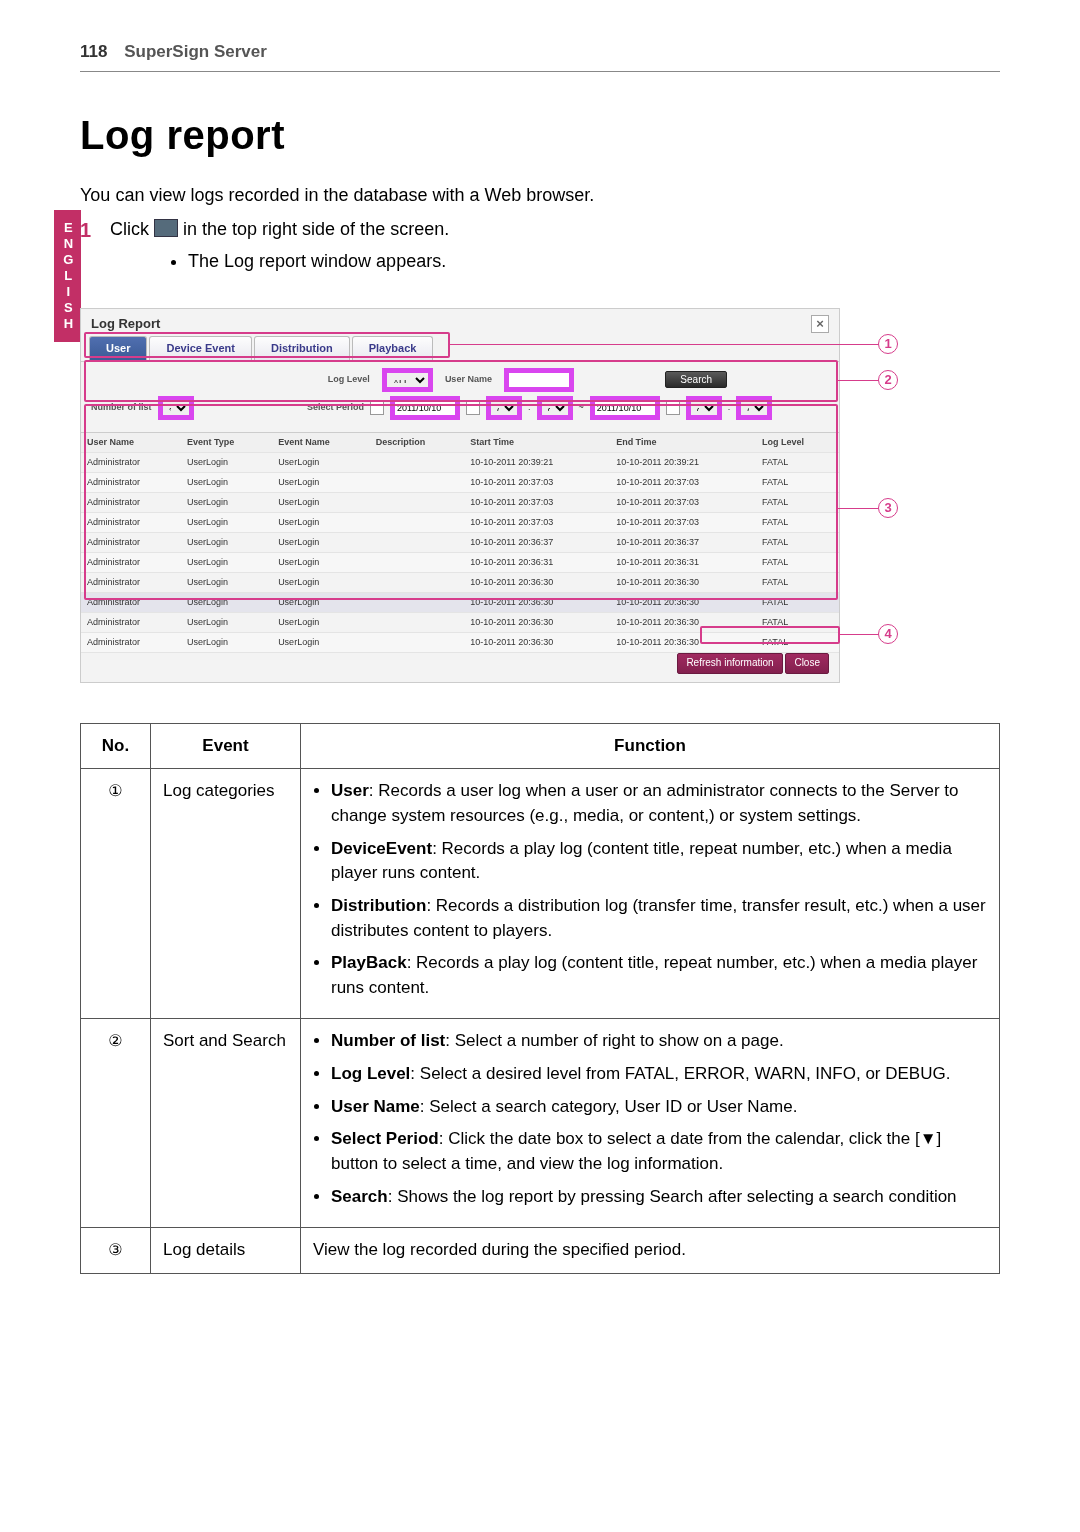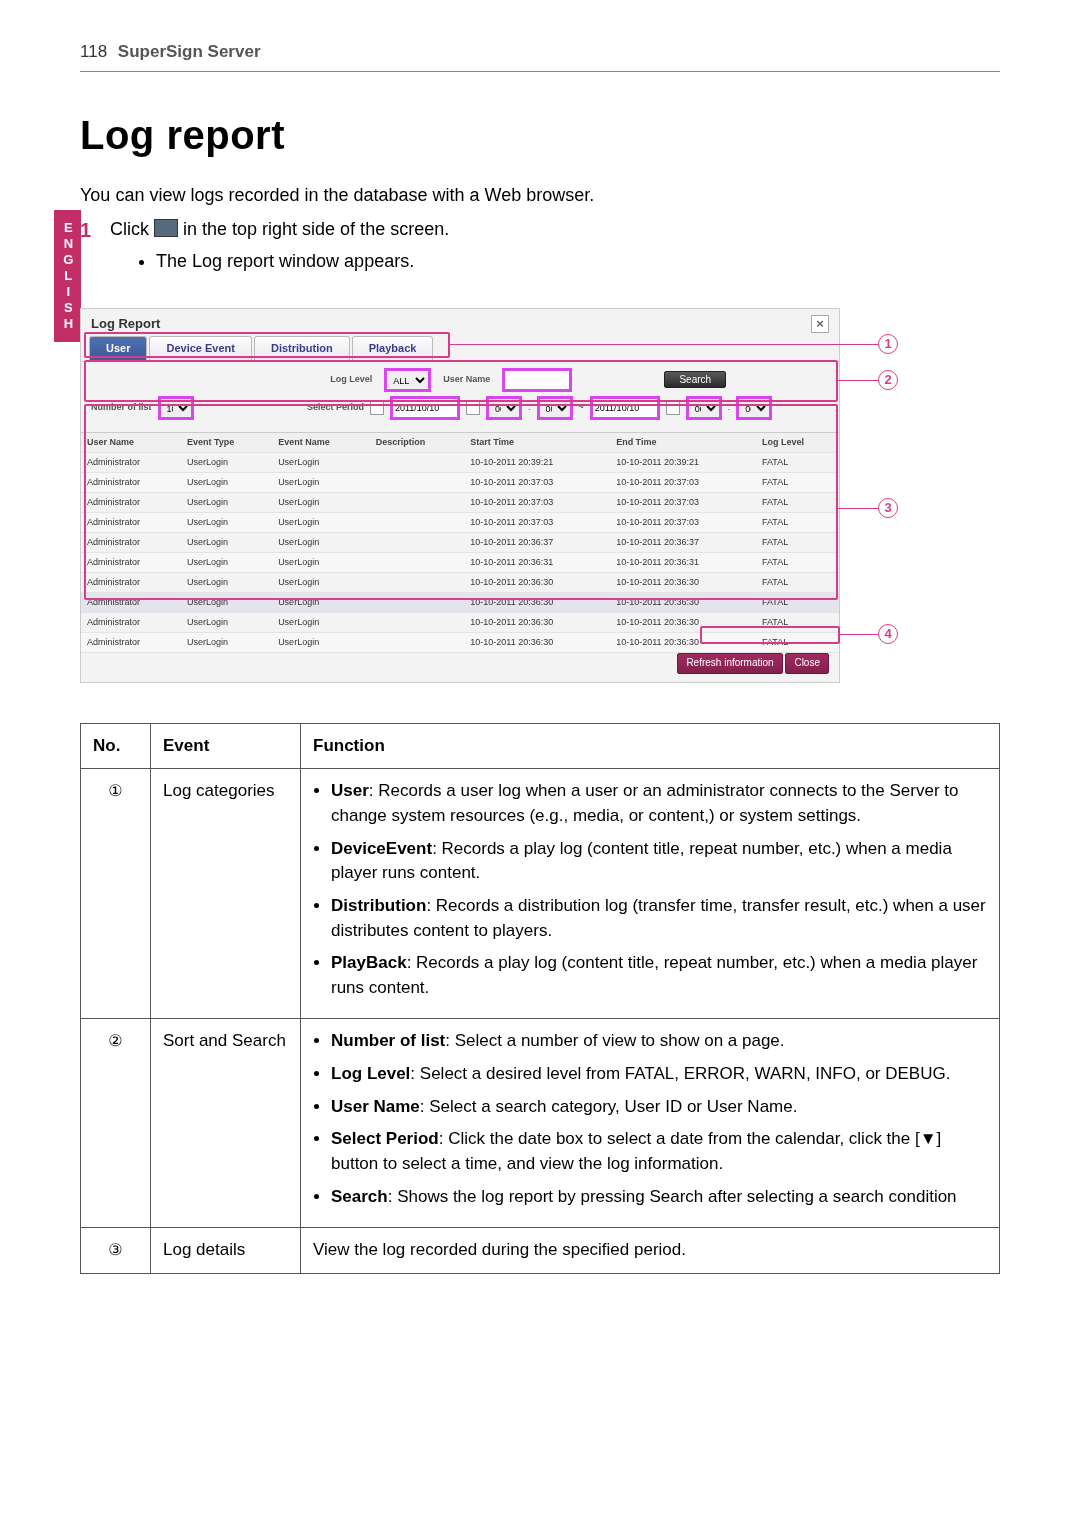--- a/index.html
+++ b/index.html
@@ -11,21 +11,21 @@
     width: 1080px;
     padding: 40px 80px 40px 80px;
     font-size: 18px;
     line-height: 1.45;
   }
   .top-header {
     font-size: 17px;
     color: #333;
     margin-bottom: 34px;
   }
-  .top-header .pg { margin-right: 6px; }
+  .top-header .pg { margin-right: 12px; font-weight: bold; }
   .top-header .title { font-weight: bold; color: #555; }
   hr.toprule { border: none; border-top: 1px solid #888; margin: 6px 0 0 0; }
 
   .lang-tab {
     position: absolute;
     left: 54px;
     top: 210px;
     background: #c22f66;
     color: #fff;
     font-size: 13px;
@@ -55,21 +55,21 @@
   .icon-inline {
     display: inline-block;
     width: 24px; height: 18px;
     background: #556b7b;
     border: 1px solid #334;
     vertical-align: middle;
     position: relative;
     top: -2px;
   }
   ul.sub { margin: 6px 0 0 30px; padding-left: 16px; }
-  ul.sub li { margin-bottom: 4px; }
+  ul.sub li { margin-bottom: 4px; margin-left: 32px; }
 
   
   .win-wrap { position: relative; margin: 30px 0 40px 0; }
   .win {
     background: #f3f3f3;
     border: 1px solid #ccc;
     padding: 0;
     font-size: 10px;
     color: #333;
     width: 760px;
@@ -101,21 +101,21 @@
   }
   .tab.active { background: linear-gradient(#506fb0,#3a5a95); color: #fff; }
   .filters {
     padding: 6px 10px 8px 10px;
     font-size: 9px;
     border-bottom: 1px solid #ccc;
   }
   .filters .row { display: flex; align-items: center; gap: 6px; margin-bottom: 4px; flex-wrap: wrap; }
   .filters label { font-weight: bold; color: #555; }
   .filters select, .filters input[type=text] {
-    font-size: 9px; height: 24px; border: 3px solid #d946ef; padding: 4px 2px;
+    font-size: 9px; height: 24px; border: 5px solid #d946ef; padding: 4px 2px;
   }
   .filters input[type=text] { width: 70px; }
   .btn-search {
     background: linear-gradient(#5a5a5a,#2a2a2a); color:#fff; border:1px solid #222;
     padding: 2px 14px; font-size: 10px; border-radius: 2px; cursor:pointer;
   }
   .period-box {
     font-size:9px;
   }
   .period-box input { width: 60px; }
@@ -159,21 +159,21 @@
     width: 100%;
     font-size: 17px;
     line-height: 1.45;
   }
   table.desc th, table.desc td {
     border: 1px solid #555;
     padding: 10px 12px;
     text-align: left;
     vertical-align: top;
   }
-  table.desc th { background: #fff; font-weight: bold; }
+  table.desc th { background: #fff; font-weight: bold; text-align: center; }
   .circnum {
     display: inline-block;
     font-size: 16px;
   }
   table.desc ul { margin: 0; padding-left: 18px; }
   table.desc li { margin-bottom: 8px; }
 </style>
 </head>
 <body>
 
@@ -391,21 +391,21 @@
           <li><strong>Distribution</strong><span>: Records a distribution log (transfer time, transfer result, etc.) when a user distributes content to players.</span></li>
           <li><strong>PlayBack</strong><span>: Records a play log (content title, repeat number, etc.) when a media player runs content.</span></li>
         </ul>
       </td>
     </tr>
     <tr>
       <td style="text-align:center;"><span class="circnum">②</span></td>
       <td>Sort and Search</td>
       <td>
         <ul>
-          <li><strong>Number of list</strong><span>: Select a number of view to show on a page.</span></li>
+          <li><strong>Number of list</strong><span>: Select a number of right to show on a page.</span></li>
           <li><strong>Log Level</strong><span>: Select a desired level from FATAL, ERROR, WARN, INFO, or DEBUG.</span></li>
           <li><strong>User Name</strong><span>: Select a search category, User ID or User Name.</span></li>
           <li><strong>Select Period</strong><span>: Click the date box to select a date from the calendar, click the [▼] button to select a time, and view the log information.</span></li>
           <li><strong>Search</strong><span>: Shows the log report by pressing Search after selecting a search condition</span></li>
         </ul>
       </td>
     </tr>
     <tr>
       <td style="text-align:center;"><span class="circnum">③</span></td>
       <td>Log details</td>

